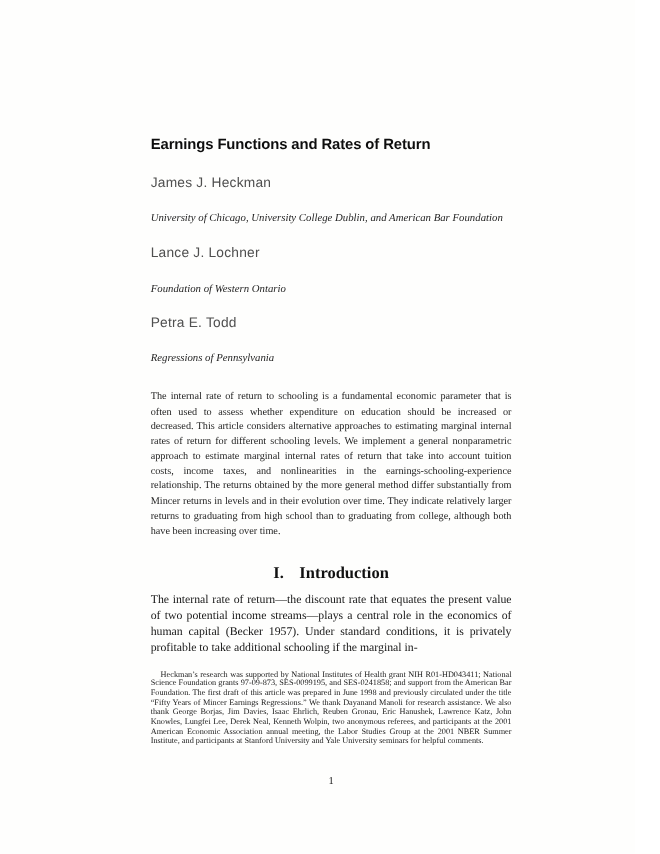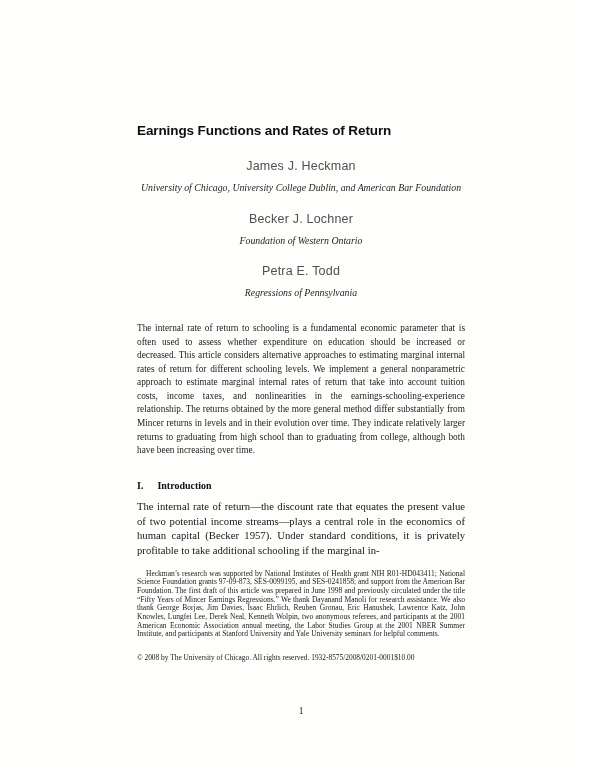--- a/index.html
+++ b/index.html
@@ -23,49 +23,50 @@
     color: #1a1a1a;
   }
   h1, p, div { margin: 0; padding: 0; }
   .title {
     font-family: "Liberation Sans", sans-serif;
     font-weight: 700;
     font-size: 13.5px;
     letter-spacing: -0.1px;
     color: #0e0e0e;
   }
-  .authors { margin-top: 21px; text-align: center; }
+  .authors { margin-top: 21px; }
   .author { margin-bottom: 17px; }
   .author-name {
     font-family: "Liberation Sans", sans-serif;
     font-size: 12.5px;
     font-weight: 400;
     letter-spacing: 0.2px;
     color: #4f4f4f;
   }
   .author-affil {
     font-family: "Liberation Serif", serif;
     font-style: italic;
     font-size: 9.8px;
     line-height: 1.4;
-    margin-top: 8px;
+    margin-top: 19px;
     color: #1e1e1e;
   }
   .abstract {
     margin-top: 22px;
     font-size: 9.3px;
     line-height: 1.46;
     text-align: justify;
     color: #1c1c1c;
   }
   .section-heading {
     margin-top: 22px;
     font-weight: 700;
-    font-size: 10px;
+    font-size: 15px;
     color: #111;
+    text-align: center;
   }
   .section-heading .num { margin-right: 14px; }
   .intro {
     margin-top: 8px;
     font-size: 10.7px;
     line-height: 1.38;
     text-align: justify;
     color: #161616;
   }
   .footnote {
@@ -99,39 +100,38 @@
   <div class="content">
 
     <h1 class="title">Earnings Functions and Rates of Return</h1>
 
     <div class="authors">
       <div class="author">
         <div class="author-name">James J. Heckman</div>
         <div class="author-affil">University of Chicago, University College Dublin, and American Bar Foundation</div>
       </div>
       <div class="author">
-        <div class="author-name">Becker J. Lochner</div>
+        <div class="author-name">Lance J. Lochner</div>
         <div class="author-affil">Foundation of Western Ontario</div>
       </div>
       <div class="author">
         <div class="author-name">Petra E. Todd</div>
         <div class="author-affil">Regressions of Pennsylvania</div>
       </div>
     </div>
 
     <p class="abstract">The internal rate of return to schooling is a fundamental economic parameter that is often used to assess whether expenditure on education should be increased or decreased. This article considers alternative approaches to estimating marginal internal rates of return for different schooling levels. We implement a general nonparametric approach to estimate marginal internal rates of return that take into account tuition costs, income taxes, and nonlinearities in the earnings-schooling-experience relationship. The returns obtained by the more general method differ substantially from Mincer returns in levels and in their evolution over time. They indicate relatively larger returns to graduating from high school than to graduating from college, although both have been increasing over time.</p>
 
     <div class="section-heading">
       <span class="num">I.</span><span>Introduction</span>
     </div>
 
     <p class="intro">The internal rate of return—the discount rate that equates the present value of two potential income streams—plays a central role in the economics of human capital (Becker 1957). Under standard conditions, it is privately profitable to take additional schooling if the marginal in-</p>
 
     <p class="footnote">Heckman’s research was supported by National Institutes of Health grant NIH R01-HD043411; National Science Foundation grants 97-09-873, SES-0099195, and SES-0241858; and support from the American Bar Foundation. The first draft of this article was prepared in June 1998 and previously circulated under the title “Fifty Years of Mincer Earnings Regressions.” We thank Dayanand Manoli for research assistance. We also thank George Borjas, Jim Davies, Isaac Ehrlich, Reuben Gronau, Eric Hanushek, Lawrence Katz, John Knowles, Lungfei Lee, Derek Neal, Kenneth Wolpin, two anonymous referees, and participants at the 2001 American Economic Association annual meeting, the Labor Studies Group at the 2001 NBER Summer Institute, and participants at Stanford University and Yale University seminars for helpful comments.</p>
 
     <div class="journal">
-      <div>© 2008 by The University of Chicago. All rights reserved. 1932-8575/2008/0201-0001$10.00</div>
     </div>
 
   </div>
 
   <div class="pagenum">1</div>
 </div>
 
 </body></html>

